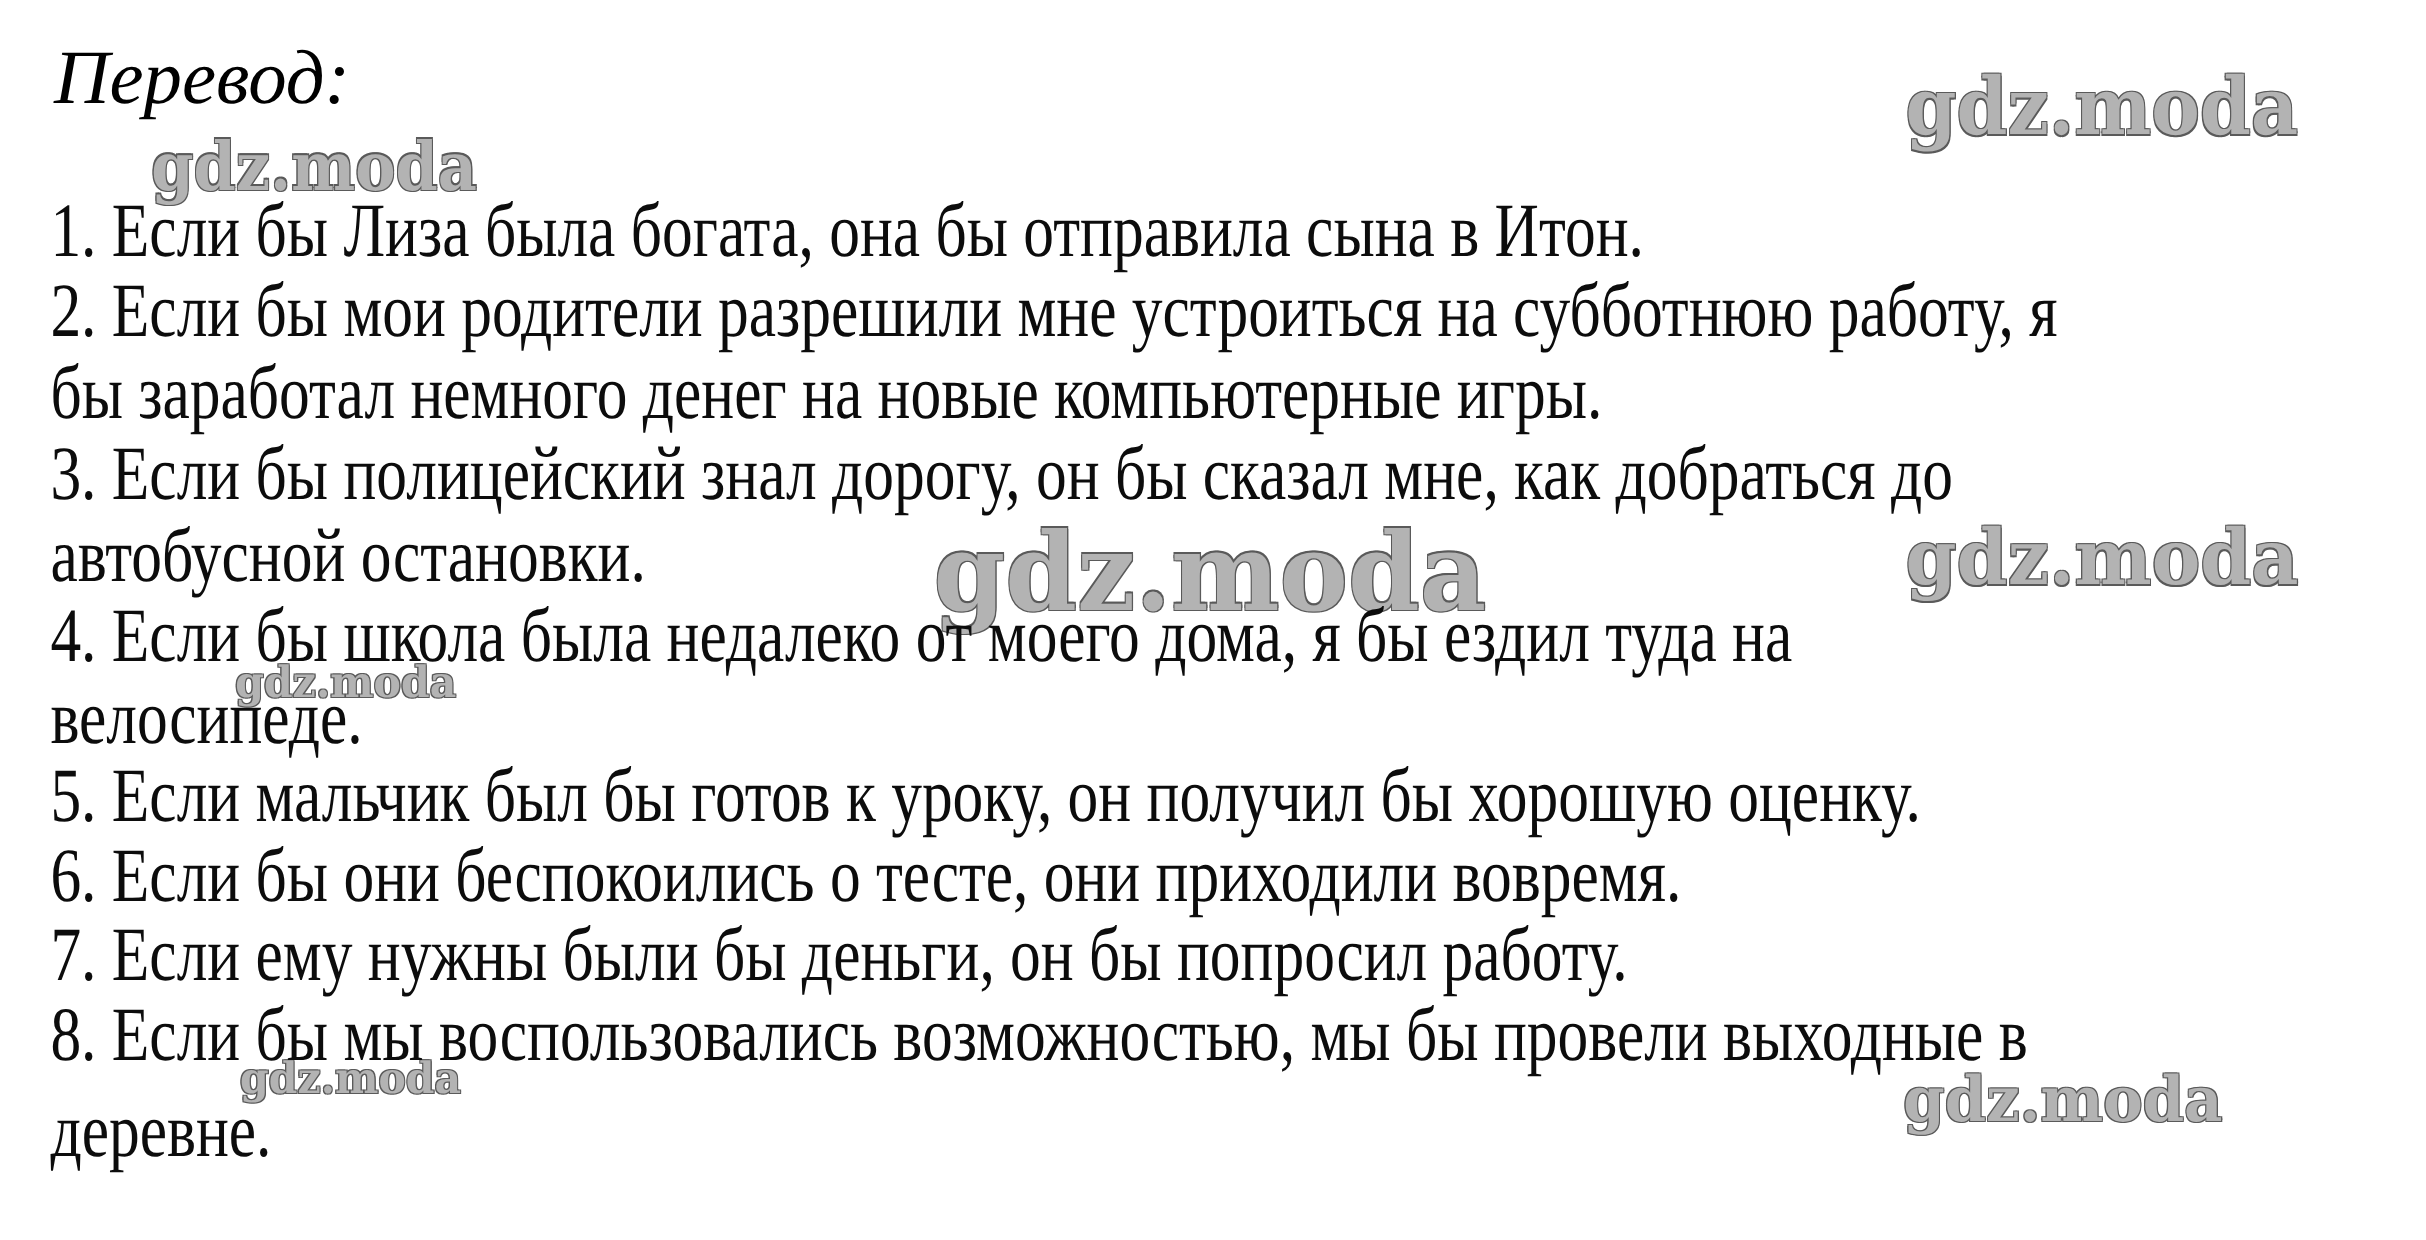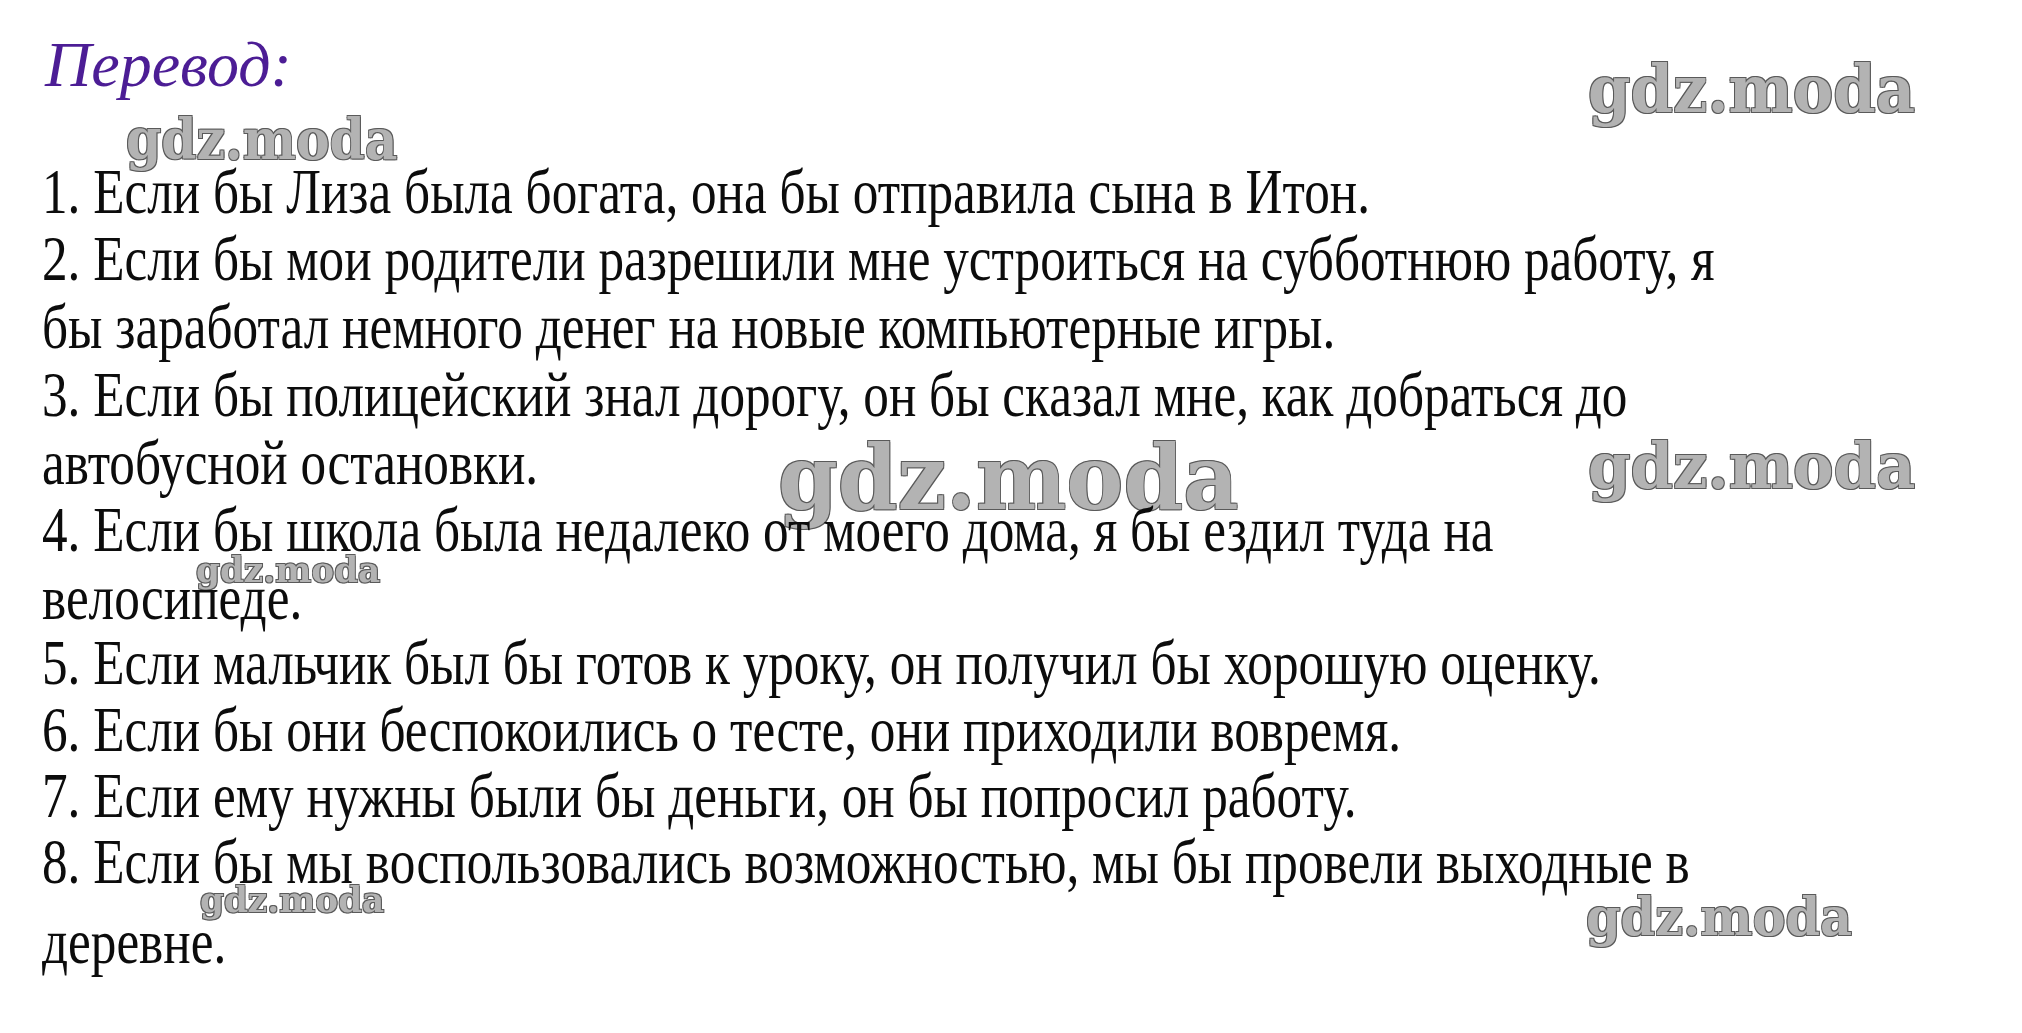--- a/index.html
+++ b/index.html
@@ -10,21 +10,21 @@
     background: #ffffff;
     overflow: hidden;
     font-family: "Liberation Serif", serif;
   }
   .title {
     position: absolute;
     left: 45px;
     top: 28px;
     font-size: 64px;
     font-style: italic;
-    color: #4c1d95;
+    color: #000000;
     white-space: nowrap;
   }
   .line {
     position: absolute;
     left: 42px;
     font-size: 64px;
     color: #0c0c0c;
     white-space: nowrap;
     transform: scaleX(0.80);
     transform-origin: left top;

